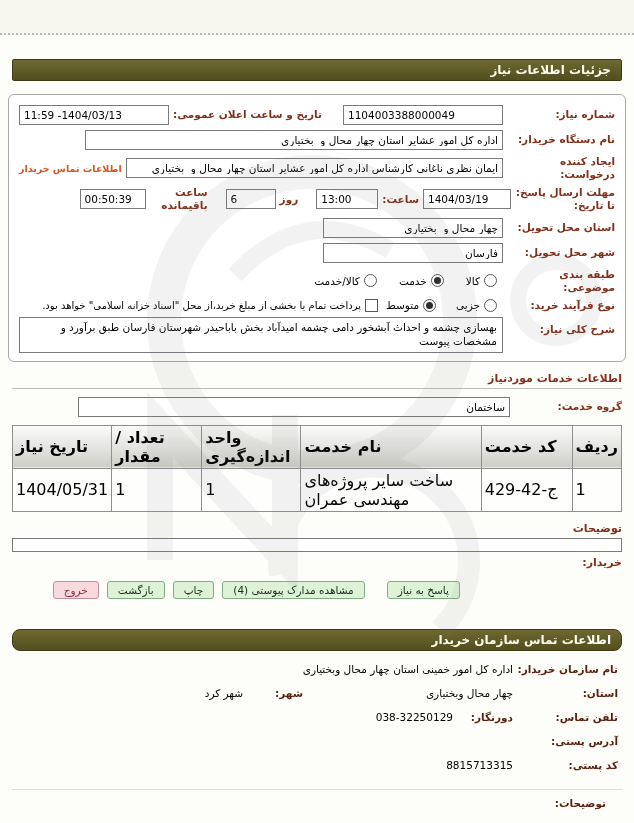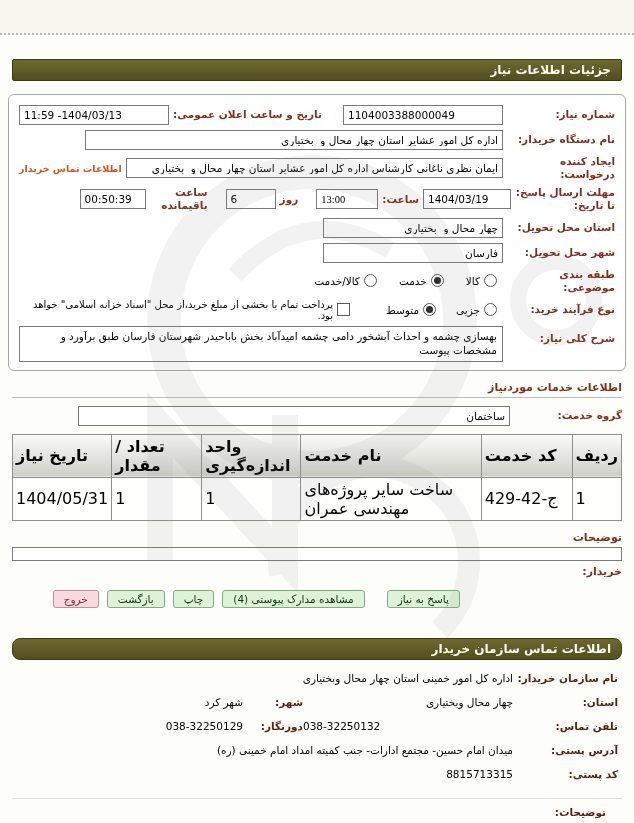--- a/index.html
+++ b/index.html
@@ -111,21 +111,21 @@
   <div class="row">
     <span class="lbl">ایجاد کننده درخواست:</span>
     <input class="box" style="flex: 1 1 0%;" readonly="" value="ایمان نظری ناغانی کارشناس اداره کل امور عشایر استان چهار محال و  بختیاری">
     <a class="link">اطلاعات تماس خریدار</a>
   </div>
 
   <div class="row">
     <span class="lbl" style="width:100px">مهلت ارسال پاسخ: تا تاریخ:</span>
     <input class="box ltr" style="width: 78px;" readonly="" value="1404/03/19">
     <span class="lbl auto">ساعت:</span>
-    <input class="box ltr" style="width: 52px; font-family: Liberation Serif, serif;" readonly="" value="13:00">
+    <input class="box ltr" style="width: 52px;" readonly="" value="13:00">
     <span class="lbl auto" style="margin-right:14px">روز</span>
     <input class="box ltr" style="width: 40px;" readonly="" value="6">
     <span class="lbl auto" style="margin-right:14px;width:58px">ساعت باقیمانده</span>
     <input class="box ltr" style="width: 56px;" readonly="" value="00:50:39">
   </div>
 
   <div class="row">
     <span class="lbl">استان محل تحویل:</span>
     <input class="box" style="width: 170px;" readonly="" value="چهار محال و  بختیاری">
   </div>
@@ -154,21 +154,21 @@
   <div class="row">
     <span class="lbl">نوع فرآیند خرید:</span>
     <span class="grp" style="margin-right:6px">
       <span class="radio"></span>
       <span class="opt-label">جزیی</span>
     </span>
     <span class="grp" style="margin-right:16px">
       <span class="radio checked"></span>
       <span class="opt-label">متوسط</span>
     </span>
-    <span class="grp" style="margin-right:32px">
+    <span class="grp" style="margin-right:4px">
       <span class="checkbox"></span>
       <span class="note">پرداخت تمام یا بخشی از مبلغ خرید،از محل "اسناد خزانه اسلامی" خواهد بود.</span>
     </span>
   </div>
 
   <div class="row" style="align-items:flex-start;margin-bottom:2px">
     <span class="lbl" style="margin-top:6px">شرح کلی نیاز:</span>
     <div class="box desc-box">بهسازی چشمه و احداث آبشخور دامی چشمه امیدآباد بخش باباحیدر شهرستان فارسان طبق برآورد و مشخصات پیوست</div>
   </div>
 
@@ -233,28 +233,26 @@
 
 <div class="crow">
   <span class="clbl">استان:</span>
   <span class="cval w">چهار محال وبختیاری</span>
   <span class="clbl short">شهر:</span>
   <span class="cval">شهر کرد</span>
 </div>
 
 <div class="crow">
   <span class="clbl">تلفن تماس:</span>
-  <span class="cval w ltr">038-32250132</span>
   <span class="clbl short">دورنگار:</span>
   <span class="cval ltr">038-32250129</span>
 </div>
 
 <div class="crow">
   <span class="clbl">آدرس پستی:</span>
-  <span class="cval">میدان امام حسین- مجتمع ادارات- جنب کمیته امداد امام خمینی (ره)</span>
 </div>
 
 <div class="crow">
   <span class="clbl">کد پستی:</span>
   <span class="cval ltr">8815713315</span>
 </div>
 
 <div class="footer-div">
   <div class="f-title">توضیحات:</div>
 </div>

